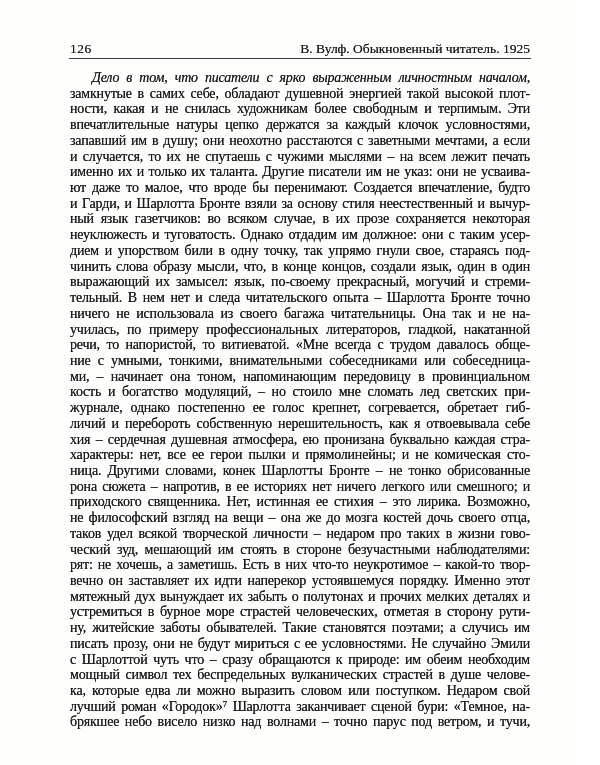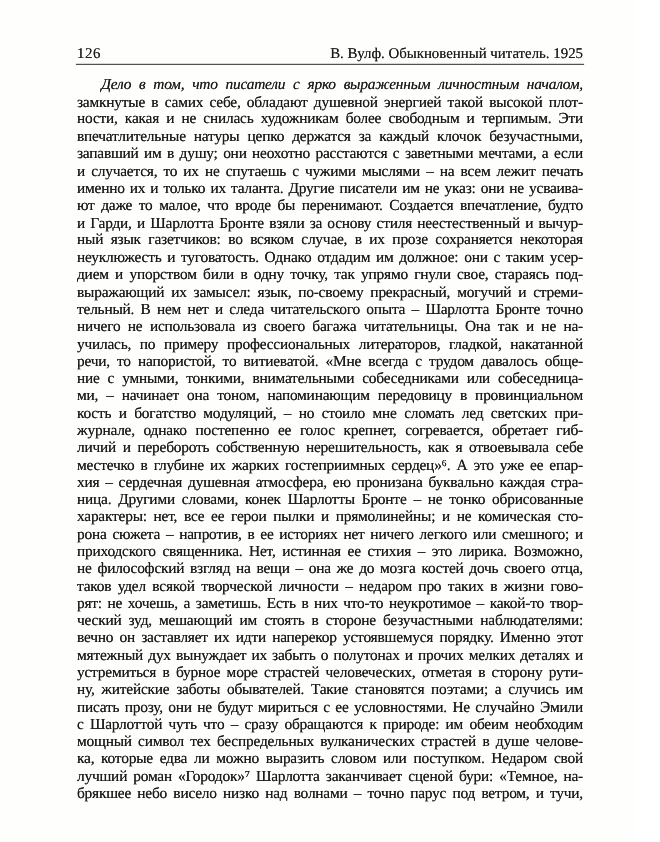--- a/index.html
+++ b/index.html
@@ -75,49 +75,49 @@
 <div class="page">
   <div class="header">
     <span class="pagenum">126</span>
     <span class="running">В. Вулф. Обыкновенный читатель. 1925</span>
   </div>
   <div class="rule"></div>
   <div class="textblock">
       <div class="line">Дело в том, что писатели с ярко выраженным личностным началом,</div>
       <div class="line">замкнутые в самих себе, обладают душевной энергией такой высокой плот-</div>
       <div class="line">ности, какая и не снилась художникам более свободным и терпимым. Эти</div>
-      <div class="line">впечатлительные натуры цепко держатся за каждый клочок безучастными,</div>
+      <div class="line">впечатлительные натуры цепко держатся за каждый клочок условностями,</div>
       <div class="line">запавший им в душу; они неохотно расстаются с заветными мечтами, а если</div>
       <div class="line">и случается, то их не спутаешь с чужими мыслями – на всем лежит печать</div>
       <div class="line">именно их и только их таланта. Другие писатели им не указ: они не усваива-</div>
       <div class="line">ют даже то малое, что вроде бы перенимают. Создается впечатление, будто</div>
       <div class="line">и Гарди, и Шарлотта Бронте взяли за основу стиля неестественный и вычур-</div>
       <div class="line">ный язык газетчиков: во всяком случае, в их прозе сохраняется некоторая</div>
       <div class="line">неуклюжесть и туговатость. Однако отдадим им должное: они с таким усер-</div>
       <div class="line">дием и упорством били в одну точку, так упрямо гнули свое, стараясь под-</div>
+      <div class="line">чинить слова образу мысли, что, в конце концов, создали язык, один в один</div>
       <div class="line">выражающий их замысел: язык, по-своему прекрасный, могучий и стреми-</div>
       <div class="line">тельный. В нем нет и следа читательского опыта – Шарлотта Бронте точно</div>
       <div class="line">ничего не использовала из своего багажа читательницы. Она так и не на-</div>
       <div class="line">училась, по примеру профессиональных литераторов, гладкой, накатанной</div>
       <div class="line">речи, то напористой, то витиеватой. «Мне всегда с трудом давалось обще-</div>
       <div class="line">ние с умными, тонкими, внимательными собеседниками или собеседница-</div>
       <div class="line">ми, – начинает она тоном, напоминающим передовицу в провинциальном</div>
       <div class="line">кость и богатство модуляций, – но стоило мне сломать лед светских при-</div>
       <div class="line">журнале, однако постепенно ее голос крепнет, согревается, обретает гиб-</div>
       <div class="line">личий и перебороть собственную нерешительность, как я отвоевывала себе</div>
-      <div class="line">местечко в глубине их жарких гостеприимных сердец»⁶. А это уже ее епар-</div>
       <div class="line">хия – сердечная душевная атмосфера, ею пронизана буквально каждая стра-</div>
+      <div class="line">характеры: нет, все ее герои пылки и прямолинейны; и не комическая сто-</div>
       <div class="line">ница. Другими словами, конек Шарлотты Бронте – не тонко обрисованные</div>
-      <div class="line">характеры: нет, все ее герои пылки и прямолинейны; и не комическая сто-</div>
       <div class="line">рона сюжета – напротив, в ее историях нет ничего легкого или смешного; и</div>
       <div class="line">приходского священника. Нет, истинная ее стихия – это лирика. Возможно,</div>
       <div class="line">не философский взгляд на вещи – она же до мозга костей дочь своего отца,</div>
       <div class="line">таков удел всякой творческой личности – недаром про таких в жизни гово-</div>
+      <div class="line">ческий зуд, мешающий им стоять в стороне безучастными наблюдателями:</div>
       <div class="line">рят: не хочешь, а заметишь. Есть в них что-то неукротимое – какой-то твор-</div>
-      <div class="line">ческий зуд, мешающий им стоять в стороне безучастными наблюдателями:</div>
       <div class="line">вечно он заставляет их идти наперекор устоявшемуся порядку. Именно этот</div>
       <div class="line">мятежный дух вынуждает их забыть о полутонах и прочих мелких деталях и</div>
       <div class="line">устремиться в бурное море страстей человеческих, отметая в сторону рути-</div>
       <div class="line">ну, житейские заботы обывателей. Такие становятся поэтами; а случись им</div>
       <div class="line">писать прозу, они не будут мириться с ее условностями. Не случайно Эмили</div>
       <div class="line">с Шарлоттой чуть что – сразу обращаются к природе: им обеим необходим</div>
       <div class="line">мощный символ тех беспредельных вулканических страстей в душе челове-</div>
       <div class="line">ка, которые едва ли можно выразить словом или поступком. Недаром свой</div>
       <div class="line">лучший роман «Городок»⁷ Шарлотта заканчивает сценой бури: «Темное, на-</div>
       <div class="line">брякшее небо висело низко над волнами – точно парус под ветром, и тучи,</div>

